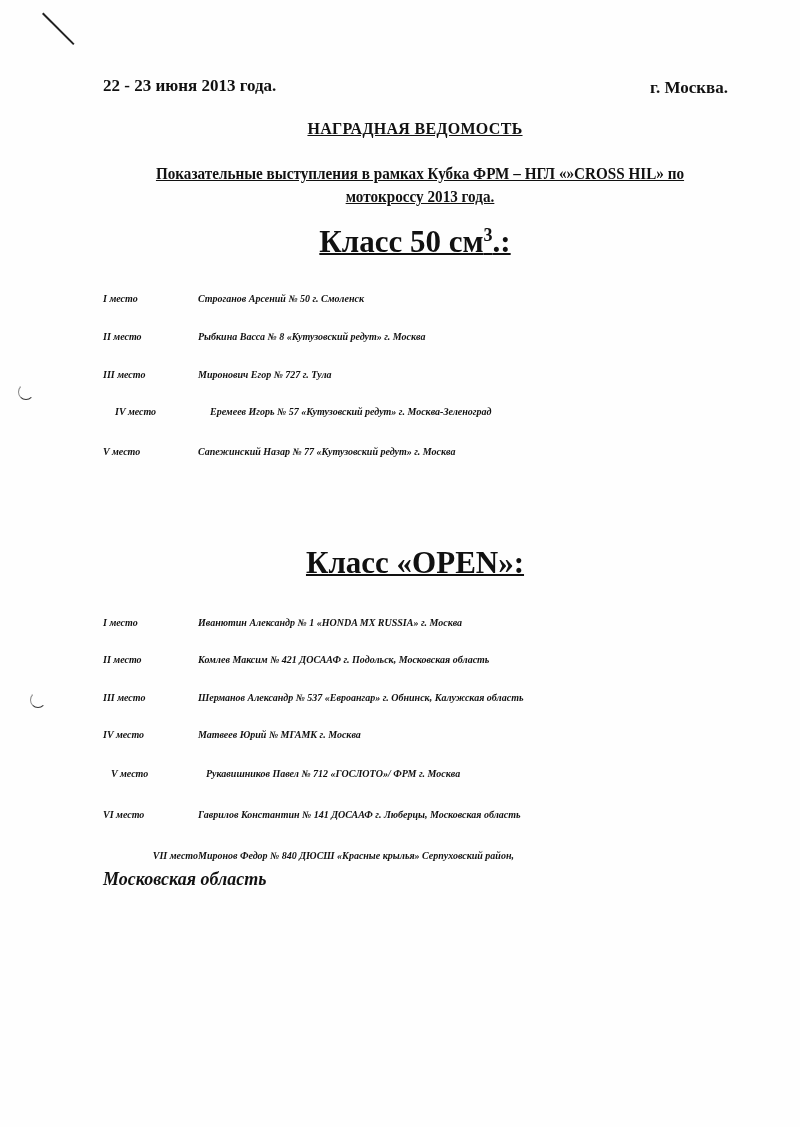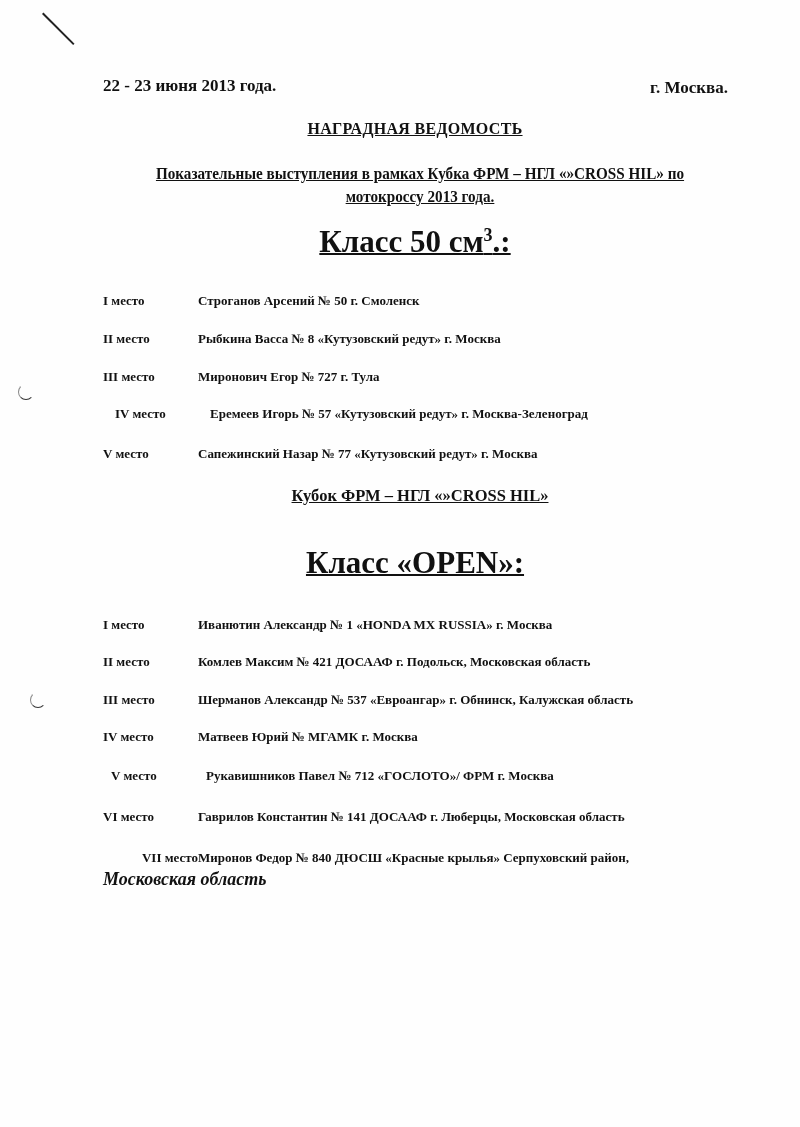--- a/index.html
+++ b/index.html
@@ -20,21 +20,21 @@
   .city { right: 72px; top: 78px; font-weight: bold; font-size: 17px; }
   .center { left: 0; width: 830px; text-align: center; font-weight: bold; }
   .title { top: 120px; font-size: 16px; text-decoration: underline; letter-spacing: 0.3px; }
   .sub { font-size: 16.5px; text-decoration: underline; line-height: 23px; }
   .sub1 { top: 162px; left: 110px; width: 620px; transform: scaleX(0.92); transform-origin: center; }
   .cls { font-size: 31px; text-decoration: underline; text-decoration-thickness: 2px; }
   .cls1 { top: 224px; }
   .cls1 sup { font-size: 18px; }
   .sub2 { top: 484px; left: 110px; width: 620px; }
   .cls2 { top: 545px; }
-  .row { position: absolute; left: 103px; font-weight: bold; font-size: 13px; white-space: nowrap; }
+  .row { position: absolute; left: 103px; font-style: italic; font-weight: bold; font-size: 10px; white-space: nowrap; }
   .row .place { display: inline-block; width: 95px; }
   .row .entry { display: inline-block; }
   .wrap2 { position: absolute; left: 103px; font-style: italic; font-weight: bold; font-size: 18px; }
 </style>
 </head>
 <body>
 
 <div class="mark-slash"></div>
 <div class="hole" style="left:18px; top:384px;"></div>
 <div class="hole" style="left:30px; top:692px;"></div>
@@ -48,21 +48,20 @@
 
 <div class="abs center cls cls1"><span>Класс 50 см</span><sup>3</sup><span>.:</span></div>
 
 <div class="row" style="top:293px;"><span class="place">I место</span><span class="entry">Строганов Арсений № 50 г. Смоленск</span></div>
 <div class="row" style="top:331px;"><span class="place">II место</span><span class="entry">Рыбкина Васса № 8 «Кутузовский редут» г. Москва</span></div>
 <div class="row" style="top:369px;"><span class="place">III место</span><span class="entry">Миронович Егор № 727 г. Тула</span></div>
 <div class="row" style="top:406px;margin-left:12px;"><span class="place">IV место</span><span class="entry">Еремеев Игорь № 57 «Кутузовский редут» г. Москва-Зеленоград</span></div>
 <div class="row" style="top:446px;"><span class="place">V место</span><span class="entry">Сапежинский Назар № 77 «Кутузовский редут» г. Москва</span></div>
 
 <div class="abs center sub sub2">
-  <div>Кубок ФРМ – НГЛ «»CROSS HIL»</div>
 </div>
 
 <div class="abs center cls cls2">Класс «OPEN»:</div>
 
 <div class="row" style="top:617px;"><span class="place">I место</span><span class="entry">Иванютин Александр № 1 «HONDA MX RUSSIA» г. Москва</span></div>
 <div class="row" style="top:654px;"><span class="place">II место</span><span class="entry">Комлев Максим  № 421 ДОСААФ г. Подольск, Московская область</span></div>
 <div class="row" style="top:692px;"><span class="place">III место</span><span class="entry">Шерманов Александр № 537 «Евроангар» г. Обнинск, Калужская область</span></div>
 <div class="row" style="top:729px;"><span class="place">IV место</span><span class="entry">Матвеев Юрий № МГАМК г. Москва</span></div>
 <div class="row" style="top:768px;margin-left:8px;"><span class="place">V место</span><span class="entry">Рукавишников Павел № 712 «ГОСЛОТО»/ ФРМ г. Москва</span></div>
 <div class="row" style="top:809px;"><span class="place">VI место</span><span class="entry">Гаврилов Константин № 141 ДОСААФ г. Люберцы, Московская область</span></div>

